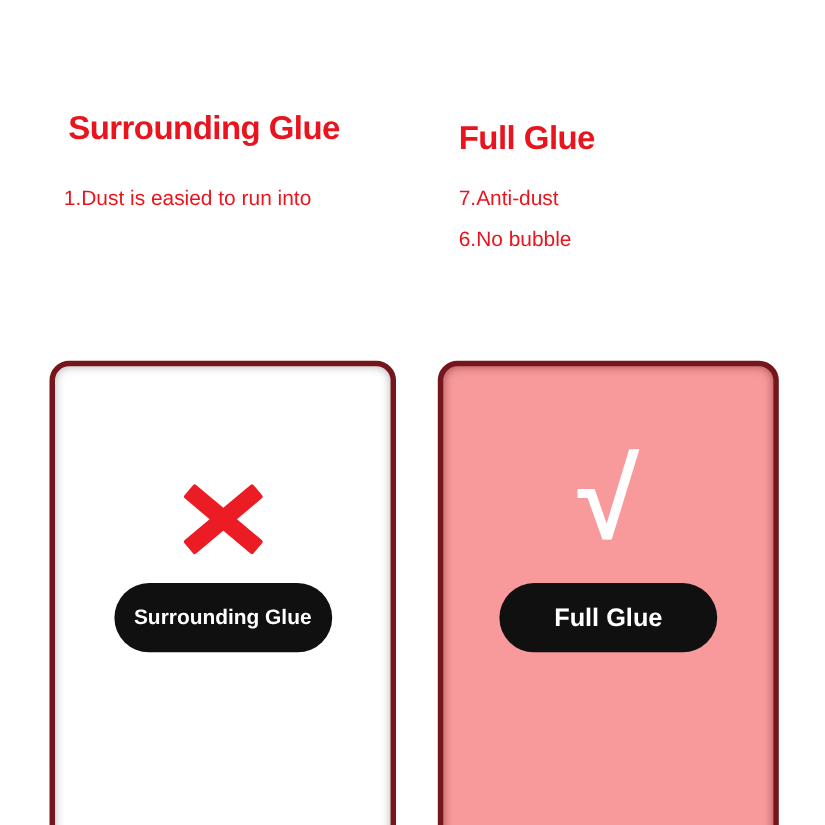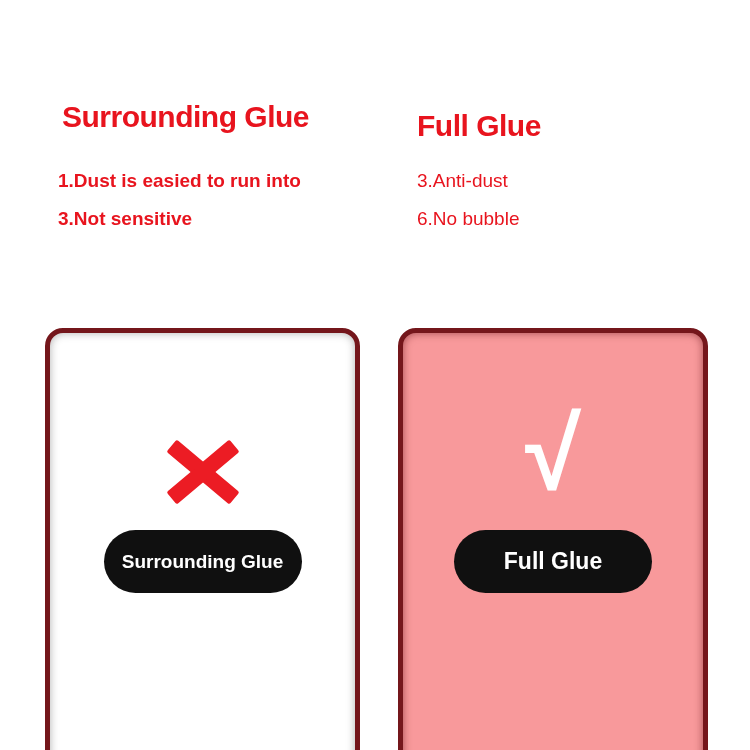--- a/index.html
+++ b/index.html
@@ -22,21 +22,21 @@
   }
   .title-left{left:62px;top:36px;}
   .title-right{left:417px;top:45px;}
   
   .feature-list{
     position:absolute;
     margin:0;padding:0;list-style:none;
     font-size:19px;
     color:var(--accent-red,#e8141e);
   }
-  .list-left{left:58px;top:118px;font-weight:bold;}
+  .list-left{left:58px;top:118px;}
   .list-right{left:417px;top:118px;}
   .feature-list li{height:38px;line-height:38px;white-space:nowrap;}
   
   .phone{
     position:absolute;
     top:284px;height:500px;
     box-sizing:border-box;
     border:5px solid var(--phone-border,#74161b);
     border-radius:18px;
   }
@@ -86,26 +86,25 @@
   .badge-right{font-size:23px;}
 </style>
 </head>
 <body>
 
 <div class="canvas">
 
   <h1 class="title title-left">Surrounding Glue</h1>
   <ul class="feature-list list-left">
     <li>1.Dust is easied to run into</li>
-    <li>3.Not sensitive</li>
   </ul>
 
   <h1 class="title title-right">Full Glue</h1>
   <ul class="feature-list list-right">
-    <li>3.Anti-dust</li>
+    <li>7.Anti-dust</li>
     <li>6.No bubble</li>
   </ul>
 
   <div class="phone phone-left">
     <div class="xmark">
       <span class="bar bar1"></span>
       <span class="bar bar2"></span>
     </div>
     <div class="badge badge-left">
       <span>Surrounding Glue</span>

